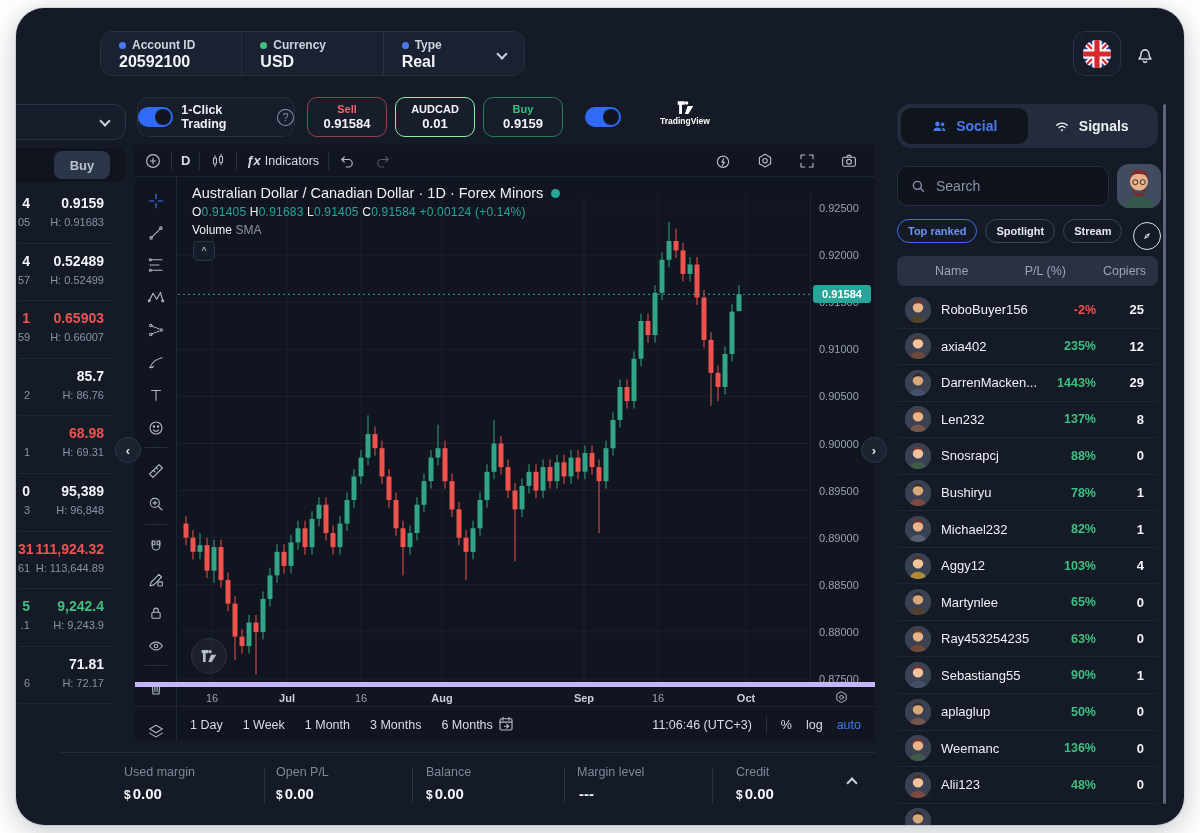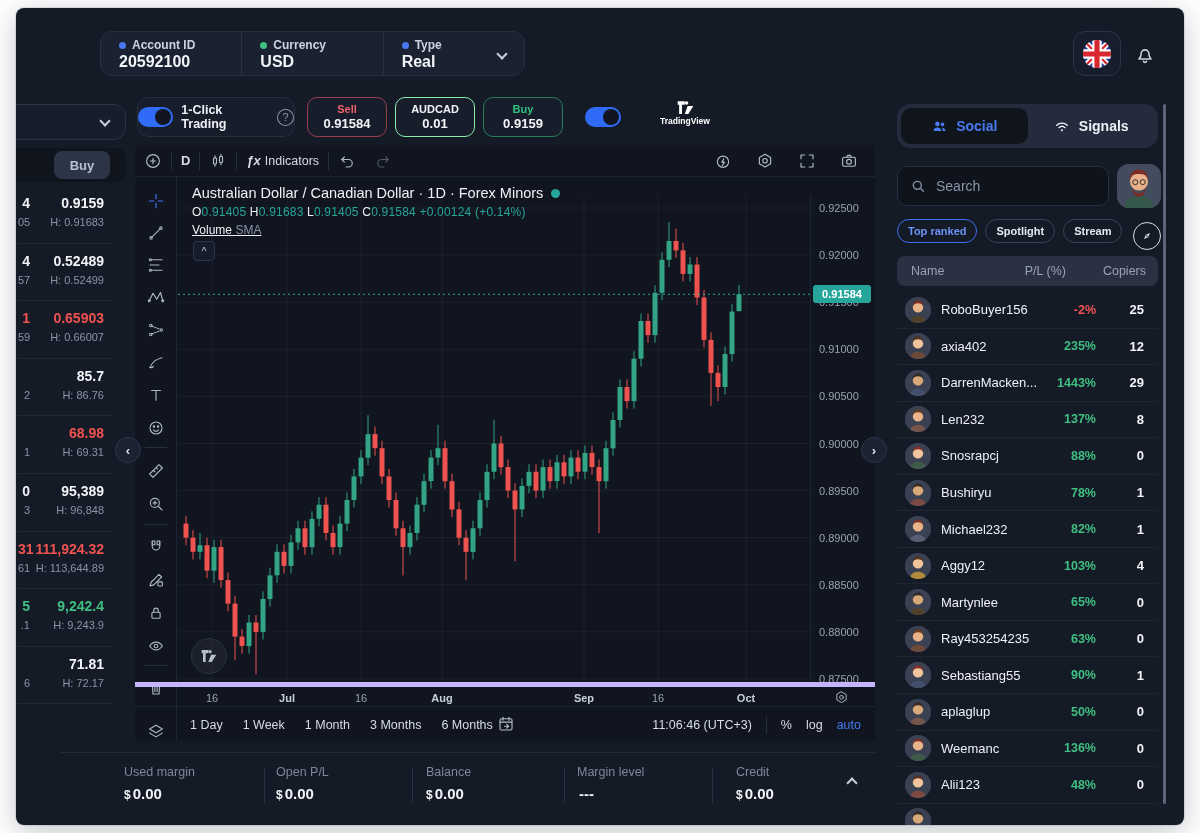--- a/index.html
+++ b/index.html
@@ -1,18 +1,18 @@
 <!DOCTYPE html>
 <html><head>
 <meta charset="utf-8">
 <style>
   * { margin:0; padding:0; box-sizing:border-box; }
   html,body { width:1200px; height:833px; background:#fff; font-family:"Liberation Sans", sans-serif; overflow:hidden; }
   .window { position:absolute; left:16px; top:8px; width:1168px; height:817px; background:#151a27;
-            border-radius:8px; overflow:hidden; box-shadow:0 6px 28px rgba(15,23,42,.25), 0 0 0 1px #e6e9ef; }
+            border-radius:28px; overflow:hidden; box-shadow:0 6px 28px rgba(15,23,42,.25), 0 0 0 1px #e6e9ef; }
   .abs { position:absolute; }
   .txt-muted { color:#8b93a7; }
 
   
   .pills { left:84px; top:23px; width:425px; height:45px; background:#1a2131; border:1px solid #272f40; border-radius:12px; display:flex; }
   .pill-sec { flex:1; padding:6px 0 0 18px; position:relative; }
   .pill-sec + .pill-sec { border-left:1px solid #272f40; }
   .pill-label { font-size:12px; color:#cdd3de; font-weight:bold; display:flex; align-items:center; gap:6px; }
   .dot { width:7px; height:7px; border-radius:50%; display:inline-block; }
   .pill-value { font-size:16px; color:#f2f4f8; font-weight:bold; margin-top:1px; }
@@ -50,21 +50,21 @@
   svg.i.dim { opacity:.4; }
   .tools { position:absolute; left:0; top:32px; width:42px; bottom:0; border-right:1px solid #1d2433; }
   .tool-i { position:absolute; left:12px; width:18px; height:18px; }
   .tool-div { position:absolute; left:10px; width:22px; height:1px; background:#262e3f; }
   .canvas { position:absolute; left:43px; top:50px; width:632px; height:487px; }
   .c-title { position:absolute; left:57px; top:40px; z-index:5; }
   .c-title-main { font-size:14.5px; color:#eef1f6; display:flex; align-items:center; gap:8px; }
   .mkt-dot { width:9px; height:9px; border-radius:50%; background:#26a69a; display:inline-block; }
   .ohlc { font-size:12px; color:#eef1f6; margin-top:4px; letter-spacing:.2px; }
   .ohlc b { font-weight:normal; color:#26a69a; }
-  .vol-line { font-size:12px; color:#eef1f6; margin-top:4px;text-decoration:underline; }
+  .vol-line { font-size:12px; color:#eef1f6; margin-top:4px; }
   .caret-btn { position:absolute; left:58px; top:96px; width:22px; height:20px; border:1px solid #2a3347; border-radius:4px; background:#161c29; color:#c9cfdb; font-size:10px; display:flex; align-items:center; justify-content:center; z-index:5; }
   .tv-mark { position:absolute; left:56px; top:493px; width:36px; height:36px; border-radius:50%; background:rgba(255,255,255,.05); border:1px solid #2a3347; display:flex; align-items:center; justify-content:center; z-index:5; }
   .paxis { position:absolute; left:675px; top:50px; width:65px; height:487px; border-left:1px solid #1d2433; }
   .paxis-label { position:absolute; left:8px; font-size:11px; color:#9aa2b1; }
   .price-badge { position:absolute; left:2px; width:58px; height:18px; border-radius:3px; color:#fff; font-size:11px; font-weight:bold; display:flex; align-items:center; justify-content:center; z-index:4; }
   .taxis { position:absolute; left:0; top:537px; width:740px; height:24px; border-top:5px solid #c4b5fd; }
   .taxis-label { position:absolute; top:5px; font-size:11px; color:#9aa2b1; transform:translateX(-50%); }
   .taxis-label.month { color:#c9cfdb; font-weight:bold; }
   .axis-gear { position:absolute; left:699px; top:3px; }
   .c-footer { position:absolute; left:0; top:561px; width:740px; height:35px; border-top:1px solid #1d2433; }
@@ -94,21 +94,21 @@
   .tab { flex:1; border-radius:10px; display:flex; align-items:center; justify-content:center; gap:8px; font-size:14px; font-weight:bold; color:#eef1f6; }
   .tab.active { background:#10151c; color:#4779f2; }
   .search { left:881px; top:158px; width:212px; height:40px; background:#0e131c; border:1px solid #262e3f; border-radius:10px; display:flex; align-items:center; padding:0 12px; gap:10px; }
   .search input { background:transparent; border:none; outline:none; color:#eef1f6; font-size:14px; width:140px; font-family:"Liberation Sans",sans-serif; }
   .search input::placeholder { color:#8b93a7; }
   .avatar-btn { left:1101px; top:156px; width:44px; height:44px; border-radius:12px; overflow:hidden; background:#3a4152; }
   .chips { left:881px; top:211px; display:flex; gap:8px; }
   .chip { height:24px; padding:0 10px; border-radius:13px; border:1px solid #3a4356; color:#e5e9f0; font-size:11px; font-weight:bold; display:flex; align-items:center; }
   .chip.active { border-color:#3f6ef0; color:#6b93f6; }
   .compass { left:1117px; top:214px; width:28px; height:28px; border:1.5px solid #d7dce6; border-radius:50%; display:flex; align-items:center; justify-content:center; }
-  .thead { left:881px; top:248px; width:261px; height:30px; background:#2a3143; border-radius:8px; display:flex; align-items:center; font-size:12.5px; color:#9aa3b5; }
+  .thead { left:881px; top:248px; width:261px; height:30px; background:#2a3143; border-radius:8px; display:flex; align-items:center; font-size:12.5px; color:#9aa3b5;padding-left:24px; }
   .th-name { padding-left:14px; flex:1; } .th-pl { width:60px; text-align:right; } .th-cop { width:92px; text-align:right; padding-right:12px; }
   .trows { left:881px; top:284px; width:261px; height:533px; overflow:hidden; }
   .trow { position:relative; width:261px; height:36.55px; border-bottom:1px solid rgba(255,255,255,.05); display:flex; align-items:center; }
   .t-avatar { width:26px; height:26px; border-radius:50%; overflow:hidden; margin-left:8px; background:#3a4152; flex:none; }
   .t-name { flex:1; margin-left:10px; font-size:13px; color:#eef1f6; white-space:nowrap; overflow:hidden; }
   .t-pl { width:52px; text-align:right; font-size:12.5px; font-weight:bold; color:#3fbf81; }
   .t-cop { width:62px; text-align:right; padding-right:14px; font-size:13px; font-weight:bold; color:#f2f4f8; }
   .scrollbar { left:1147px; top:96px; width:3px; height:700px; background:#6e7890; border-radius:2px; opacity:.8; }
 
   

